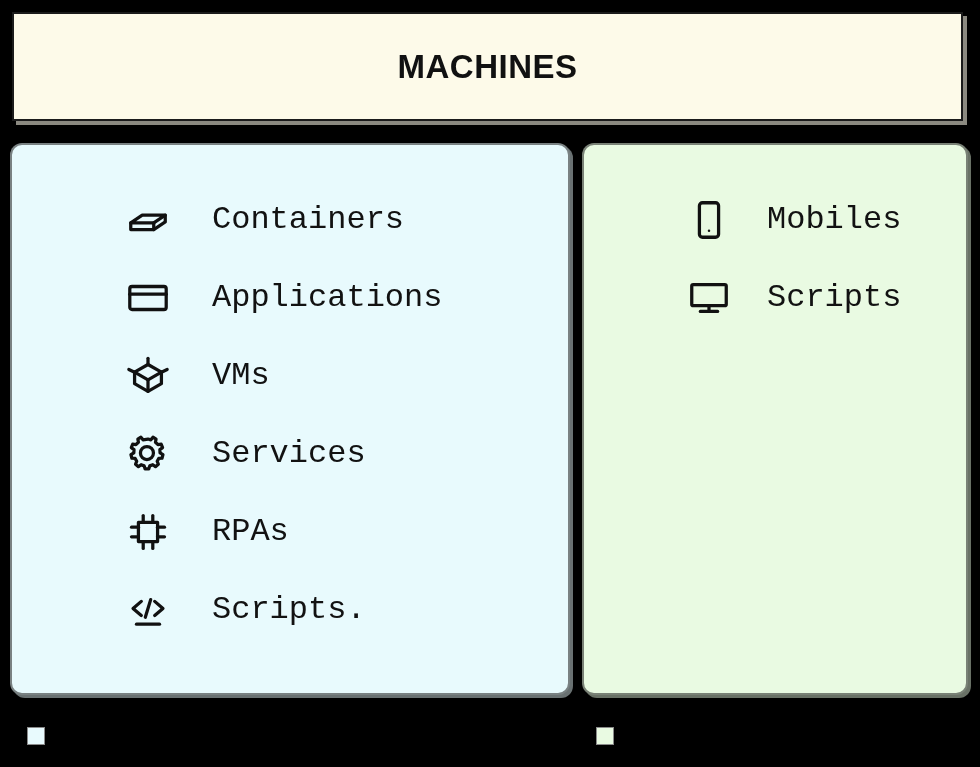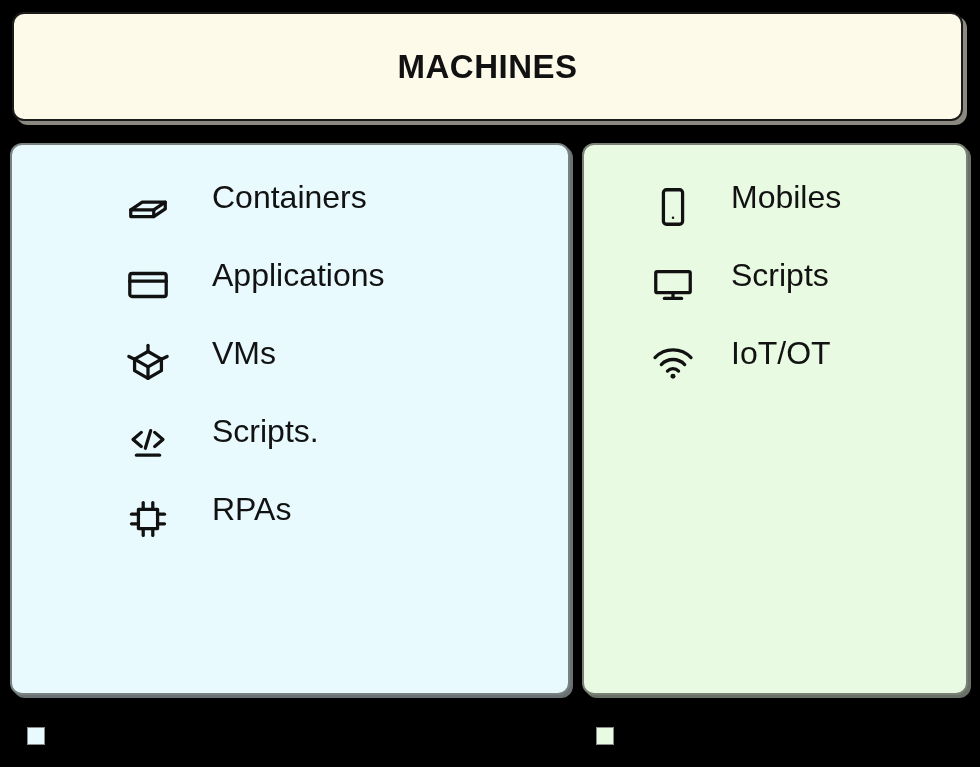--- a/index.html
+++ b/index.html
@@ -16,21 +16,21 @@
   }
 
   
   .header-card {
     position: absolute;
     left: 12px;
     top: 12px;
     width: 951px;
     height: 109px;
     background: #FDFAE9;
-    border-radius: 12px;
+    border-radius: 0;
     border: 2px solid #1b1b1b;
     box-sizing: border-box;
     display: flex;
     align-items: center;
     justify-content: center;
     box-shadow: 4px 4px 0 rgba(253,250,233,0.55);
   }
   .header-title {
     font-size: 33px;
     font-weight: bold;
@@ -64,24 +64,26 @@
   }
   .panel-right {
     left: 582px;
     width: 386px;
     background: #E9FAE2;
     box-shadow: 3px 3px 0 rgba(233,250,226,0.45);
   }
 
   .row {
     display: flex;
+    align-items: center;
     height: 78px;
+    font-family: Liberation Mono, monospace;
   }
   .panel-left .row { padding-left: 110px; }
-  .panel-right .row { padding-left: 63px; }
+  .panel-right .row { padding-left: 99px; }
 
   .row-icon {
     width: 52px;
     height: 52px;
     flex: 0 0 52px;
     display: flex;
     align-items: center;
     justify-content: center;
   }
   .row-icon svg {
@@ -160,50 +162,59 @@
           <path d="M5 10 L12 14 L19 10"></path>
           <path d="M12 14 L12 20"></path>
           <path d="M12 6 L12 2.8"></path>
           <path d="M5 10 L2 8.6"></path>
           <path d="M19 10 L22 8.6"></path>
         </svg>
       </span>
       <span class="row-label">VMs</span>
     </div>
 
-
-    <div class="row">
-      <span class="row-icon">
-        <svg viewBox="0 0 24 24" stroke-width="2.1">
-          <path d="M8.5 7.5 L4.2 11.2 L8.5 14.9"></path>
-          <path d="M15.5 7.5 L19.8 11.2 L15.5 14.9"></path>
-          <path d="M13.4 6.6 L10.6 15.8"></path>
-          <path d="M6 19.4 L18 19.4"></path>
-        </svg>
-      </span>
-      <span class="row-label">Scripts.</span>
+    <div class="row">
+      <span class="row-icon">
+        <svg viewBox="0 0 24 24">
+          <path d="M12 4.2 L13.5 4.6 L14.6 3.2 L16.2 4.2 L15.9 5.9 L17.2 7.1 L18.9 6.9 L19.6 8.7 L18.2 9.7 L18.3 11.4 L19.8 12.3 L19.3 14.2 L17.6 14.3 L16.8 15.8 L17.4 17.4 L15.9 18.6 L14.5 17.6 L12.9 18.2 L12.4 19.8 L10.5 19.8 L10 18.2 L8.4 17.6 L7 18.6 L5.5 17.4 L6.1 15.8 L5.3 14.3 L3.6 14.2 L3.1 12.3 L4.6 11.4 L4.7 9.7 L3.3 8.7 L4 6.9 L5.7 7.1 L7 5.9 L6.7 4.2 L8.3 3.2 L9.4 4.6 Z"></path>
+          <circle cx="11.45" cy="11.5" r="3.4"></circle>
+        </svg>
+      </span>
+      <span class="row-label">Services</span>
     </div>
 
     <div class="row">
       <span class="row-icon">
         <svg viewBox="0 0 24 24" stroke-width="1.9">
           <rect x="7" y="7" width="10" height="10"></rect>
           <path d="M9.5 7 L9.5 3.4"></path>
           <path d="M14.5 7 L14.5 3.4"></path>
           <path d="M9.5 17 L9.5 20.6"></path>
           <path d="M14.5 17 L14.5 20.6"></path>
           <path d="M7 9.5 L3.4 9.5"></path>
           <path d="M7 14.5 L3.4 14.5"></path>
           <path d="M17 9.5 L20.6 9.5"></path>
           <path d="M17 14.5 L20.6 14.5"></path>
         </svg>
       </span>
       <span class="row-label">RPAs</span>
     </div>
 
+    <div class="row">
+      <span class="row-icon">
+        <svg viewBox="0 0 24 24" stroke-width="2.1">
+          <path d="M8.5 7.5 L4.2 11.2 L8.5 14.9"></path>
+          <path d="M15.5 7.5 L19.8 11.2 L15.5 14.9"></path>
+          <path d="M13.4 6.6 L10.6 15.8"></path>
+          <path d="M6 19.4 L18 19.4"></path>
+        </svg>
+      </span>
+      <span class="row-label">Scripts.</span>
+    </div>
+
   </div>
 
   <div class="panel panel-right">
 
     <div class="row">
       <span class="row-icon">
         <svg viewBox="0 0 24 24" stroke-width="1.9">
           <rect x="7" y="3" width="10" height="18" rx="1.6"></rect>
           <circle cx="12" cy="17.6" r="0.65" fill="#111111" stroke="none"></circle>
         </svg>
@@ -215,31 +226,20 @@
       <span class="row-icon">
         <svg viewBox="0 0 24 24" stroke-width="1.9">
           <rect x="3" y="5" width="18" height="11" rx="0.8"></rect>
           <path d="M12 16 L12 19"></path>
           <path d="M7.5 19 L16.5 19"></path>
         </svg>
       </span>
       <span class="row-label">Scripts</span>
     </div>
 
-    <div class="row">
-      <span class="row-icon">
-        <svg viewBox="0 0 24 24" stroke-width="2.1">
-          <path d="M2.6 9.2 A13 13 0 0 1 21.4 9.2"></path>
-          <path d="M5.9 12.8 A8.4 8.4 0 0 1 18.1 12.8"></path>
-          <path d="M9.1 16.2 A4 4 0 0 1 14.9 16.2"></path>
-          <circle cx="12" cy="18.9" r="1.3" fill="#111111" stroke="none"></circle>
-        </svg>
-      </span>
-      <span class="row-label">IoT/OT</span>
-    </div>
 
   </div>
 </div>
 
 <div class="legend">
   <div class="swatch swatch-left"></div>
   <div class="swatch swatch-right"></div>
 </div>
 
 </body></html>

